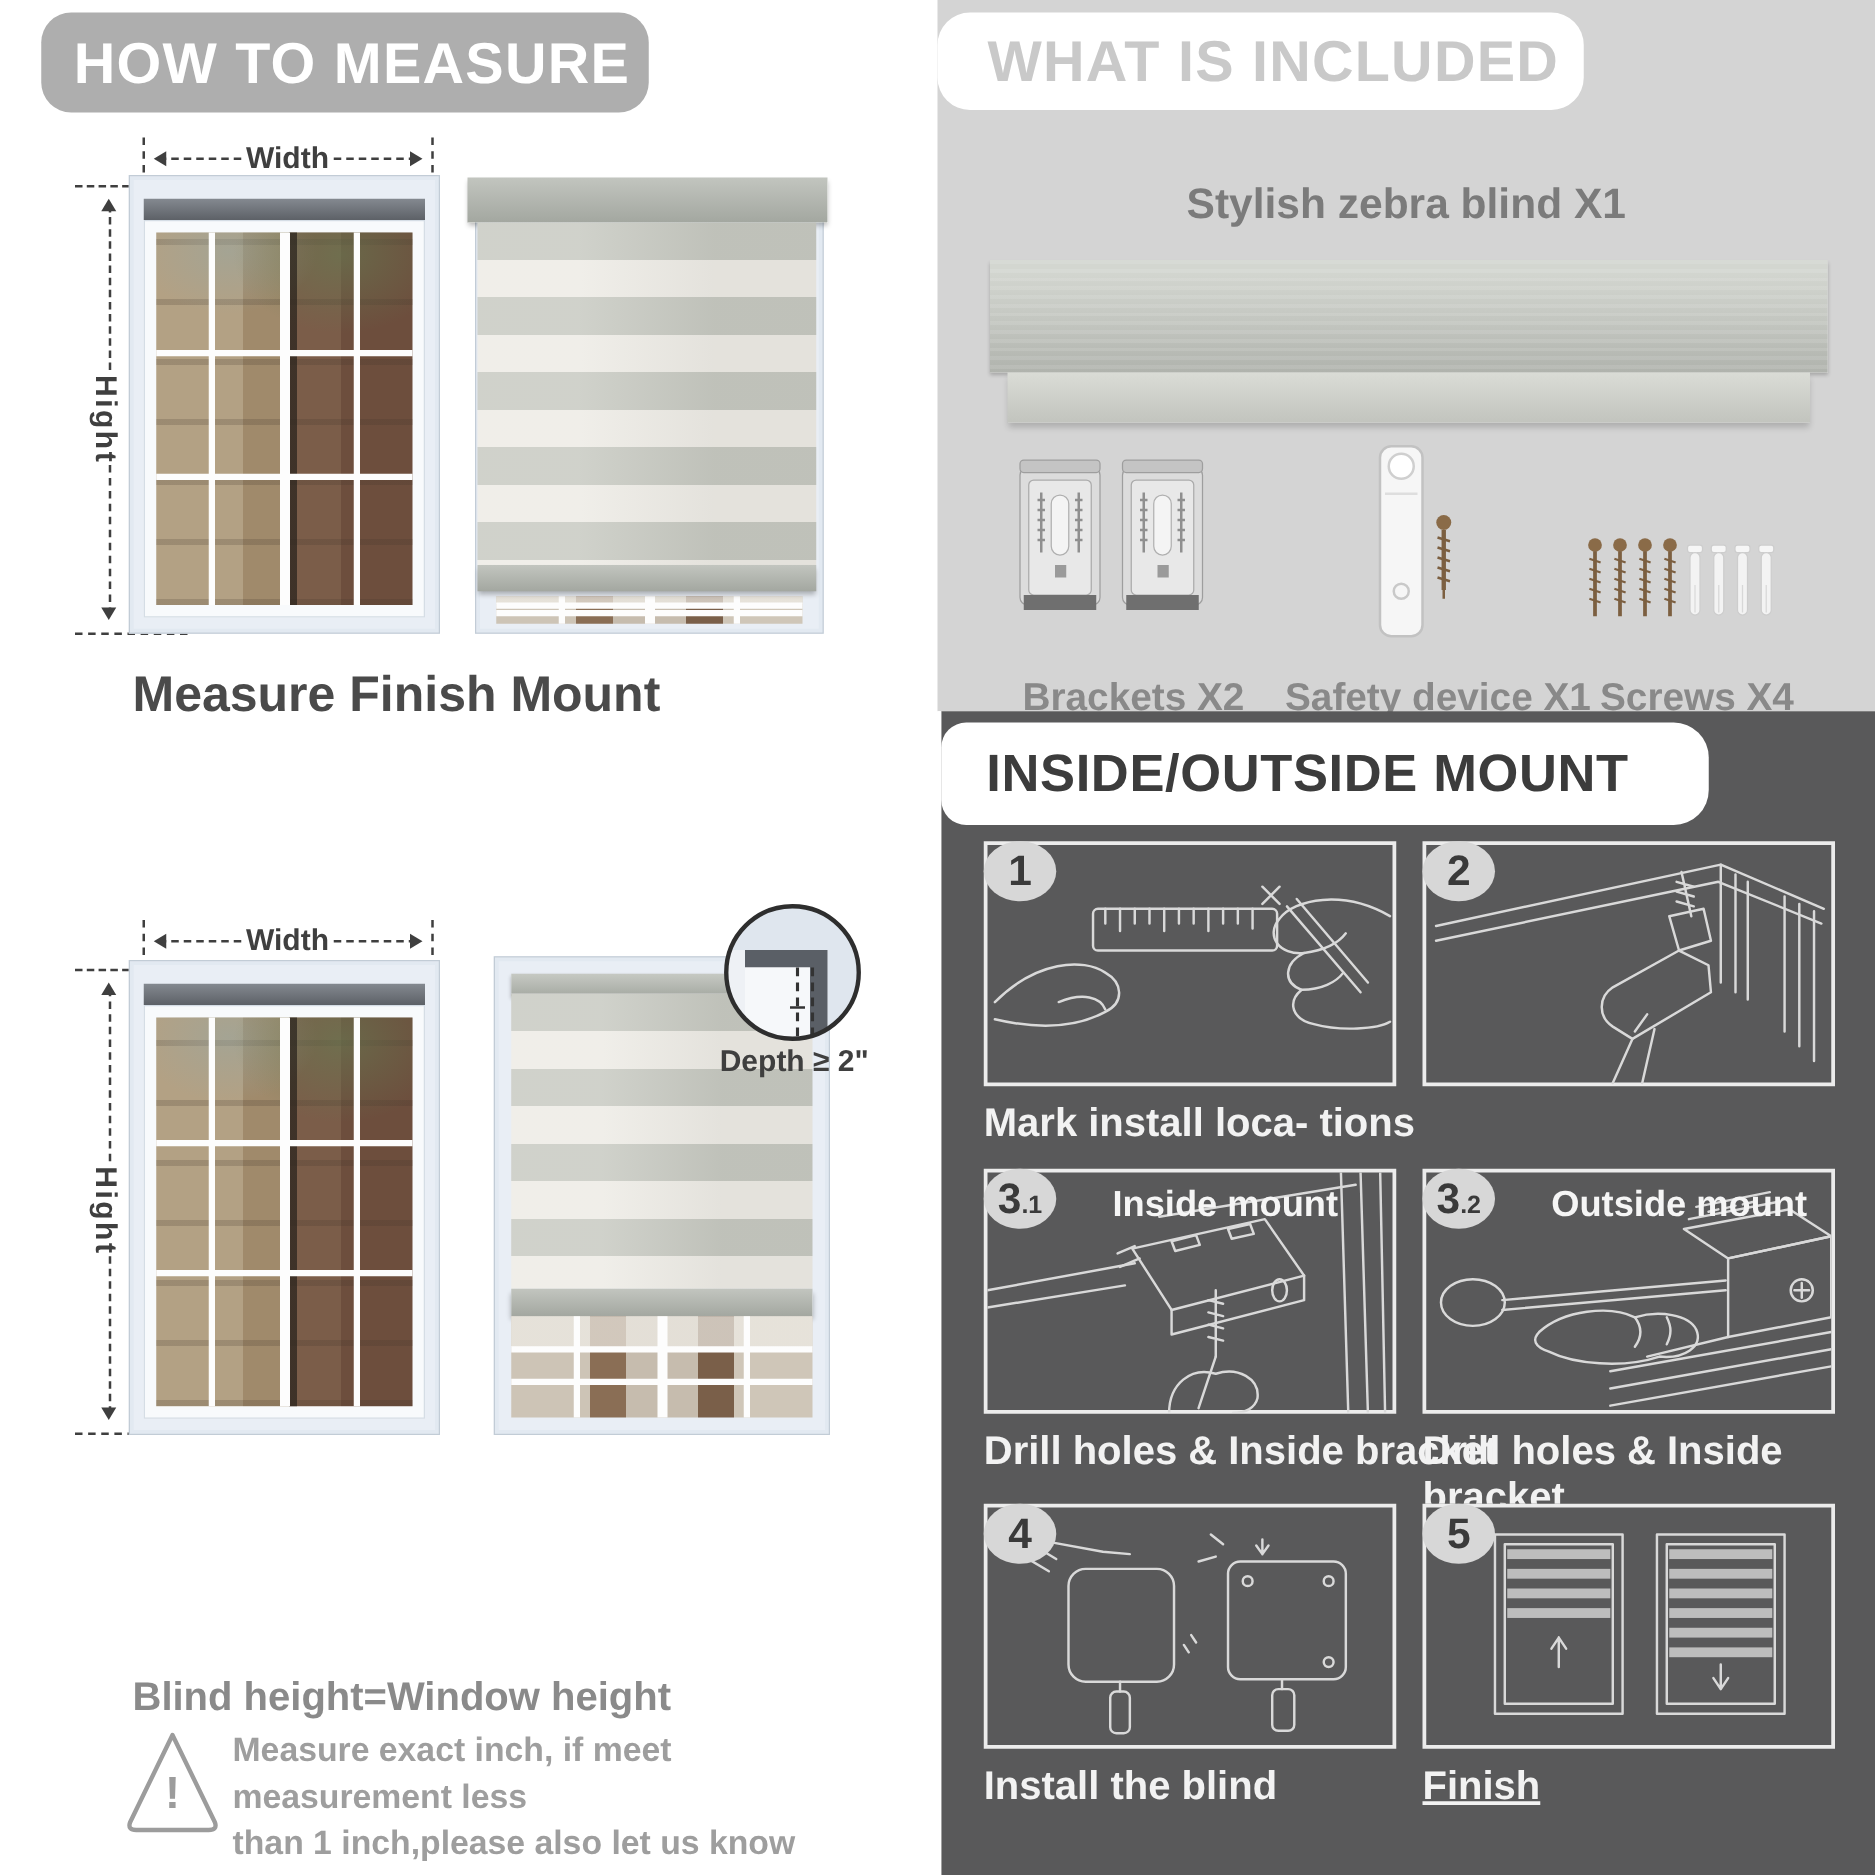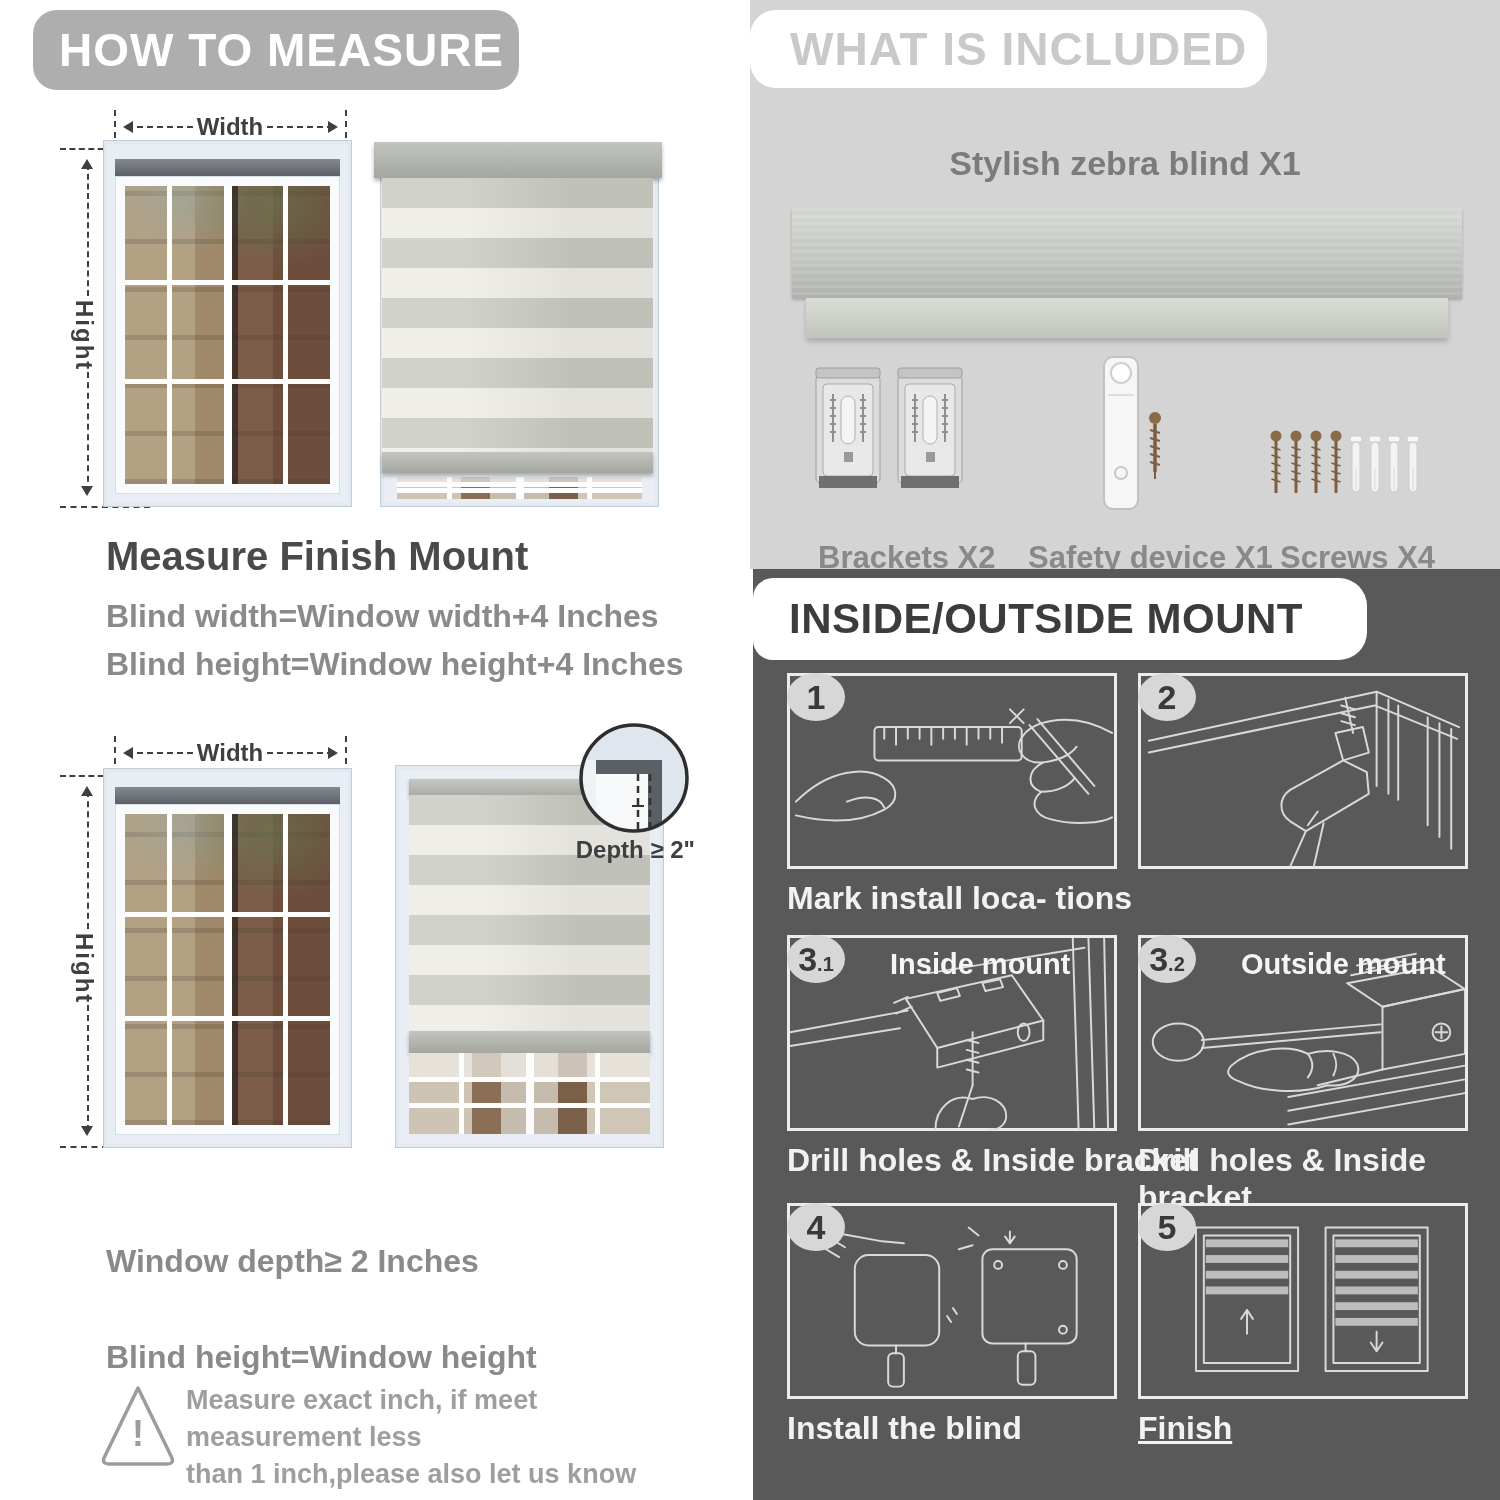--- a/index.html
+++ b/index.html
@@ -148,22 +148,20 @@
       <div class="abs street" style="left:16px;top:326px;right:16px;height:22px;">
         <div class="muntins"></div>
       </div>
     </div>
     <div class="abs rail" style="left:0;top:7px;width:288px;height:36px;z-index:2;"></div>
     <div class="abs zebra" style="left:8px;top:43px;width:271px;height:274px;z-index:2;"></div>
     <div class="abs rail" style="left:8px;top:317px;width:271px;height:21px;z-index:2;"></div>
   </div>
 
   <div class="abs h1-left" style="left:106px;top:534px;">Measure Finish Mount</div>
-  <div class="abs body-left" style="left:106px;top:598px;">Blind width=Window width+4 Inches</div>
-  <div class="abs body-left" style="left:106px;top:646px;">Blind height=Window height+4 Inches</div>
 
   <div class="abs" style="left:114px;top:736px;width:233px;height:52px;">
     <div class="abs dash-v" style="left:0;top:0;height:50px;"></div>
     <div class="abs dash-v" style="right:0;top:0;height:50px;"></div>
     <div class="abs arr l" style="left:3px;top:11px;"></div>
     <div class="abs dash-h" style="left:13px;top:16px;width:66px;"></div>
     <div class="abs mlabel" style="left:81px;top:3px;width:70px;">Width</div>
     <div class="abs dash-h" style="left:153px;top:16px;width:66px;"></div>
     <div class="abs arr r" style="right:3px;top:11px;"></div>
   </div>
@@ -210,21 +208,20 @@
       <polygon points="20,40 86,40 86,116 72,116 72,54 20,54" fill="#5a5f66"></polygon>
       <polygon points="20,54 72,54 72,116 20,116" fill="#f6f8fa"></polygon>
       <line x1="62" y1="54" x2="62" y2="112" stroke="#333" stroke-width="2.5" stroke-dasharray="7 5"></line>
       <line x1="74" y1="54" x2="74" y2="112" stroke="#333" stroke-width="2.5" stroke-dasharray="7 5"></line>
       <line x1="56" y1="86" x2="68" y2="86" stroke="#333" stroke-width="2"></line>
     </g>
     <circle cx="58" cy="58" r="53" fill="none" stroke="#2e2e2e" stroke-width="3.5"></circle>
   </svg>
   <div class="abs depth-label" style="left:545px;top:836px;width:150px;text-align:right;">Depth ≥ 2"</div>
 
-  <div class="abs body-left" style="left:106px;top:1243px;">Window depth≥ 2 Inches</div>
   <div class="abs body-left" style="left:106px;top:1339px;text-align:center;">Blind height=Window height</div>
 
   <svg class="abs" style="left:98px;top:1382px;" width="80" height="88" viewBox="0 0 80 88">
     <path d="M40,6 L74,76 Q76,82 69,82 L11,82 Q4,82 6,76 Z" fill="none" stroke="#9c9c9c" stroke-width="3.5" stroke-linejoin="round"></path>
   </svg>
   <div class="abs" style="left:98px;top:1413px;width:80px;text-align:center;font-weight:700;font-size:36px;color:#9c9c9c;">!</div>
   <div class="abs warn-text" style="left:186px;top:1382px;width:480px;">
     <div>Measure exact inch, if meet measurement less</div>
     <div>than 1 inch,please also let us know exact</div>
 

